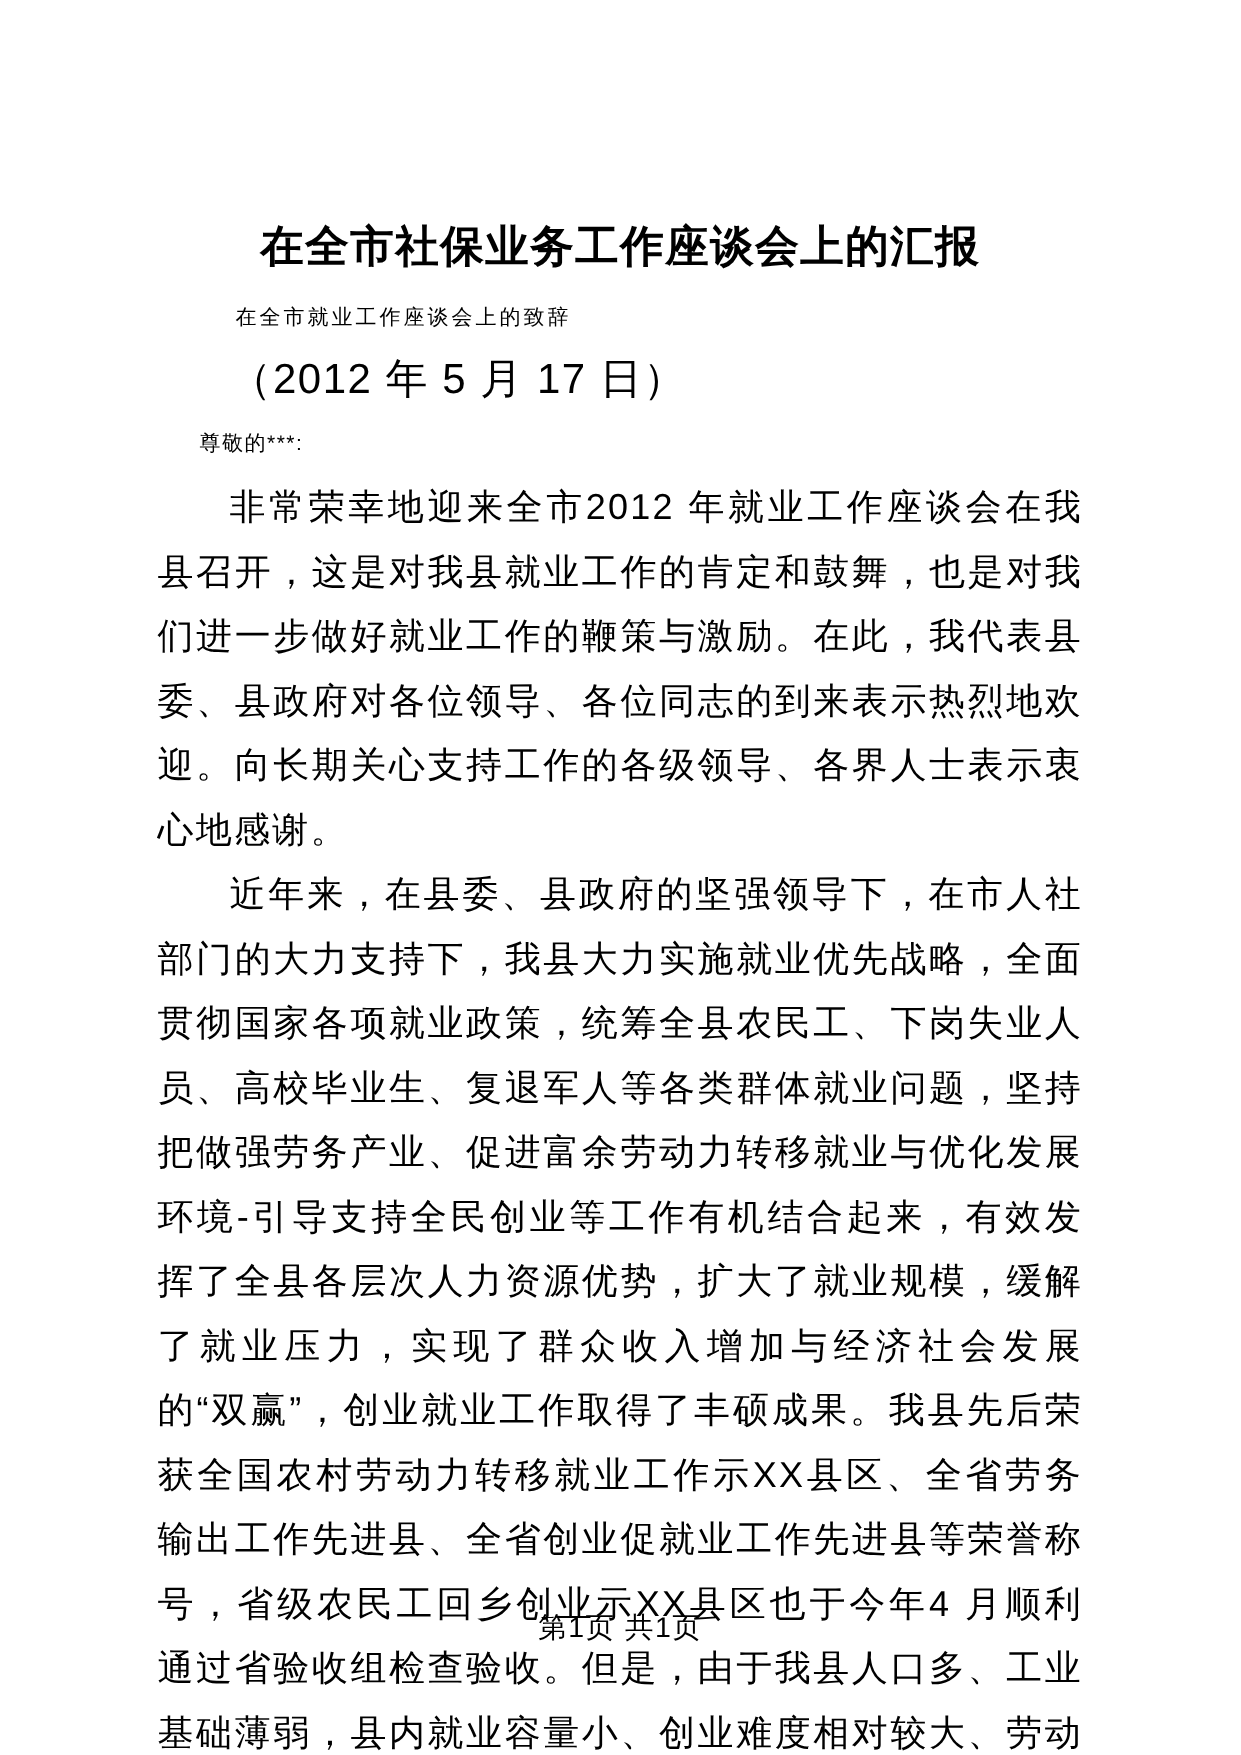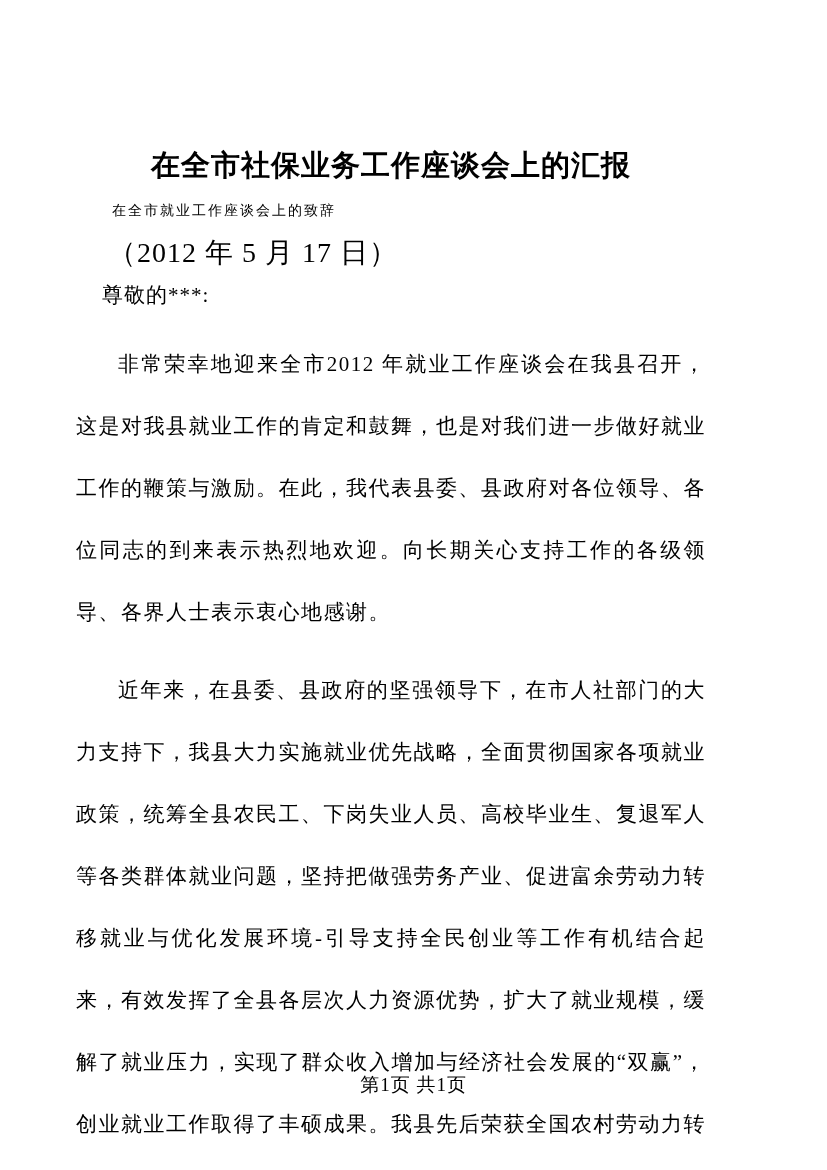--- a/index.html
+++ b/index.html
@@ -7,22 +7,22 @@
     padding: 0;
     background: #ffffff;
   }
   .page {
     position: relative;
     width: 827px;
     height: 1170px;
     margin: 0 auto;
     background: #ffffff;
     box-sizing: border-box;
-    padding: 140px 105px 0 60px;
-    font-family: Liberation Serif, serif;
+    padding: 140px 105px 0 105px;
+    font-family: Liberation Sans, sans-serif;
     color: #000000;
     overflow: hidden;
   }
   .doc-title {
     margin: 0;
     font-size: 29px;
     font-weight: bold;
     line-height: 50px;
     text-align: center;
     letter-spacing: 1px;
@@ -36,29 +36,29 @@
   }
   .doc-dateline {
     margin: 0;
     font-size: 28px;
     line-height: 42px;
     text-indent: 48px;
     letter-spacing: 1px;
   }
   .doc-salutation {
     margin: 0;
-    font-size: 21px;
+    font-size: 14px;
     line-height: 43px;
     text-indent: 2em;
     letter-spacing: 1px;
   }
   .body-para {
-    margin: 16px;
-    font-size: 21px;
-    line-height: 62px;
+    margin: 0;
+    font-size: 24px;
+    line-height: 43px;
     text-indent: 2em;
     text-align: justify;
     letter-spacing: 1.5px;
   }
   .page-footer {
     position: absolute;
     left: 0;
     right: 0;
     bottom: 72px;
     text-align: center;

